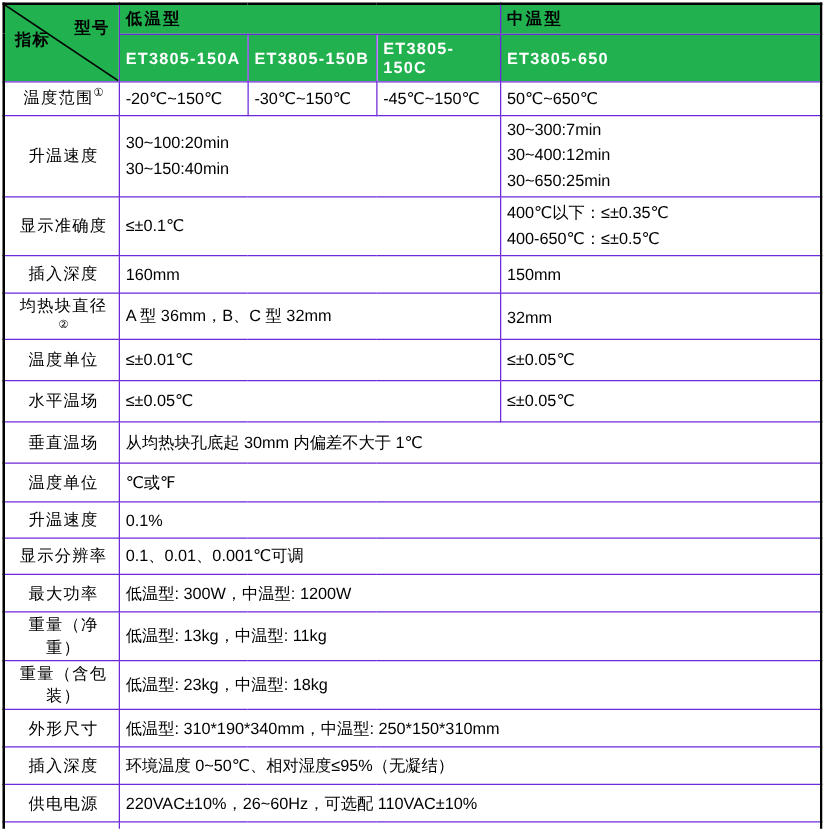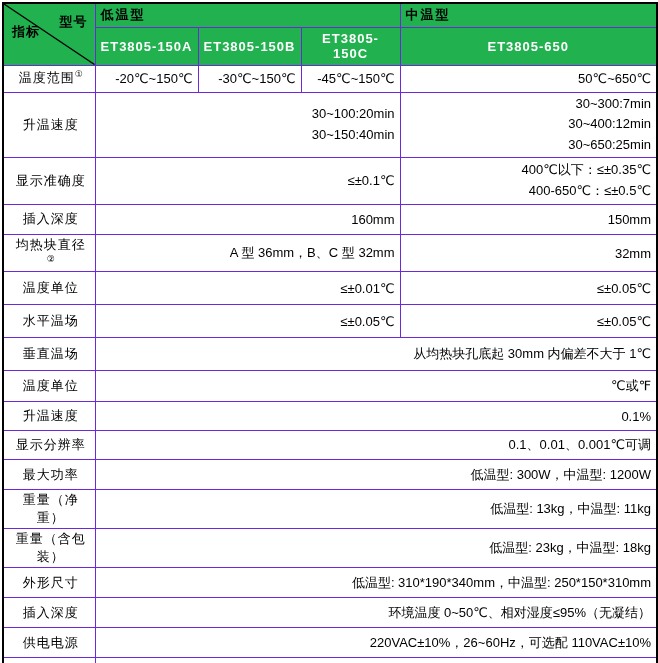--- a/index.html
+++ b/index.html
@@ -2,23 +2,23 @@
 <html style="--green: #21B14F;"><head>
 <meta charset="utf-8">
 <style>
   html,body{margin:0;padding:0;background:#ffffff;color:#000;
     font-family:"Liberation Sans","DejaVu Sans",sans-serif;}
   .page{width:658px;height:663px;box-sizing:border-box;padding:2px;}
   table.spec{border-collapse:collapse;table-layout:fixed;width:654px;border:2px solid #000;}
   td{border:1px solid #6d28d9;padding:1px 5px;font-size:13px;vertical-align:middle;
      overflow:hidden;box-sizing:border-box;}
   td.lbl{text-align:center;padding-left:8px;letter-spacing:1px;}
-  td.val{text-align:right;}
+  td.val{text-align:left;}
   td.ghead{background:var(--green);text-align:left;font-weight:bold;letter-spacing:2px;}
-  td.model{background:var(--green);color:#fff;text-align:center;font-weight:bold;letter-spacing:1px;}
+  td.model{background:var(--green);color:#fff;font-weight:bold;letter-spacing:1px;}
   td.corner{background:var(--green);position:relative;padding:0;}
   .corner svg{position:absolute;left:0;top:0;width:100%;height:100%;display:block;}
   .corner .tr-lab{position:absolute;top:9px;right:7px;font-weight:bold;letter-spacing:1px;}
   .corner .bl-lab{position:absolute;bottom:24px;left:8px;font-weight:bold;letter-spacing:1px;}
   .line{line-height:1.6;}
   sup.note{font-size:9px;vertical-align:super;letter-spacing:0;}
   .wavy{text-decoration:underline;text-decoration-style:wavy;text-decoration-color:#e00000;
         text-decoration-thickness:1px;text-underline-offset:3px;}
 </style>
 </head>

